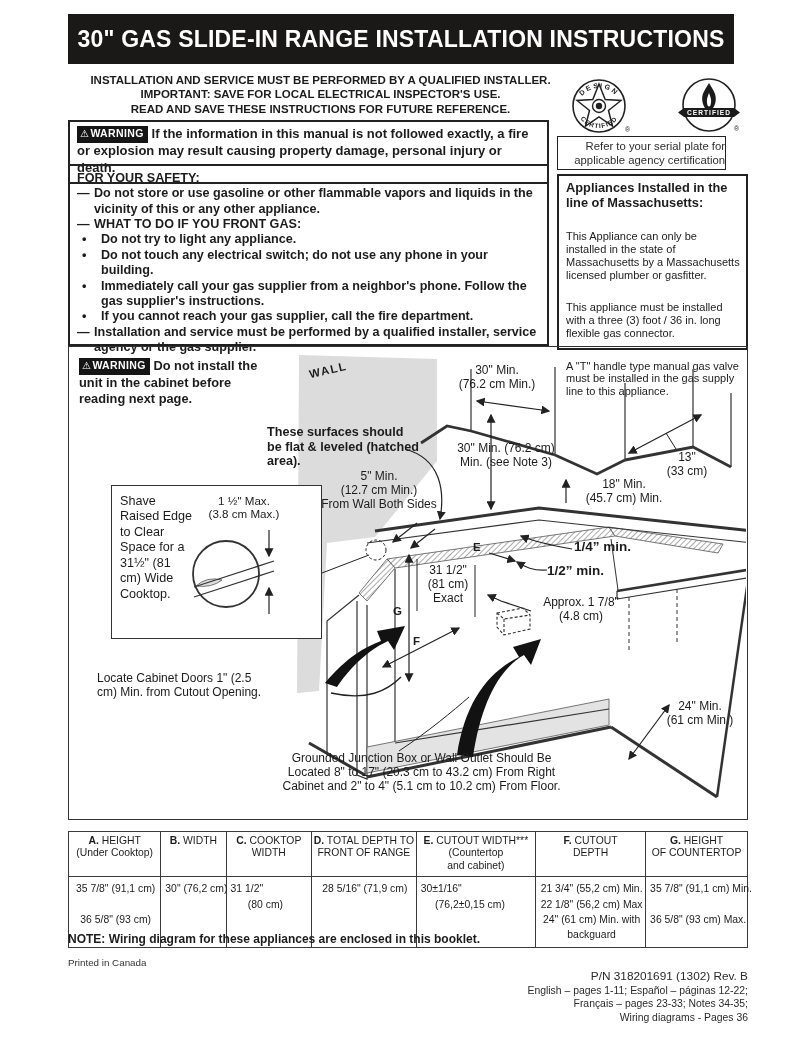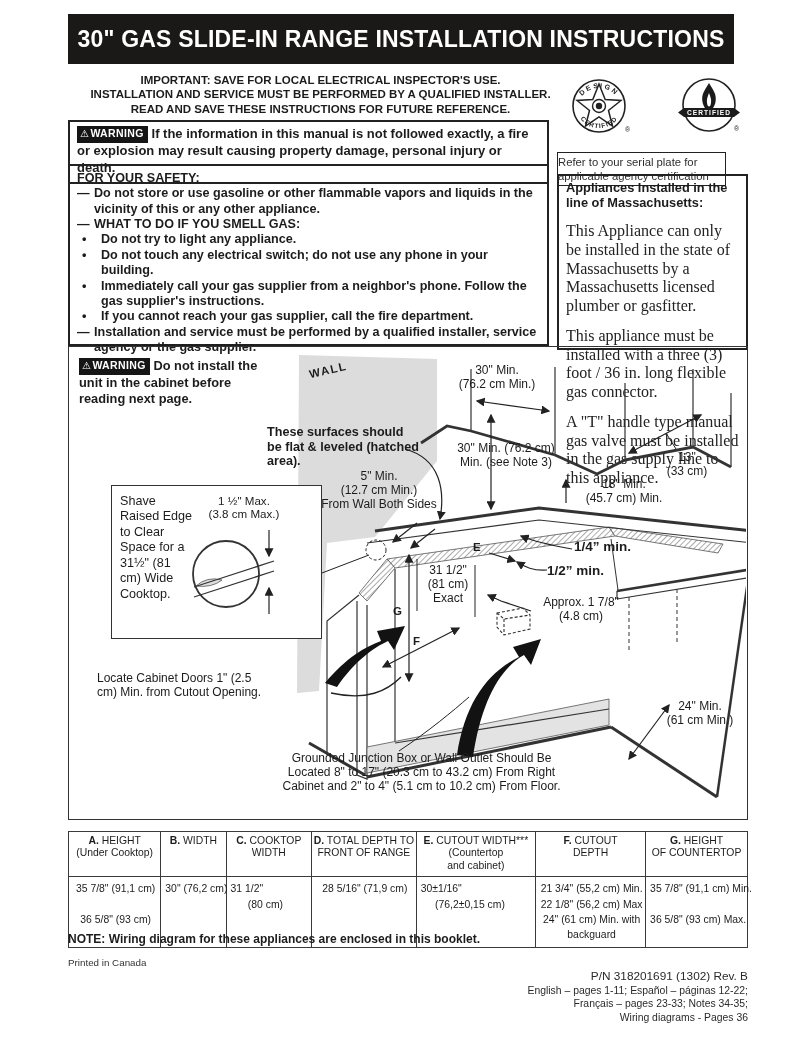--- a/index.html
+++ b/index.html
@@ -17,41 +17,41 @@
 
   
   .titlebar { left:68px; top:14px; width:666px; height:50px; background:#1b1918;
     color:#fff; font-weight:bold; font-size:23px; text-align:center; line-height:50px; letter-spacing:.2px; }
   .intro { left:68px; top:73px; width:505px; font-size:11.5px; font-weight:bold;
     text-align:center; line-height:1.25; }
 
   
   .certlogos { left:560px; top:77px; width:188px; height:58px; display:flex;
     justify-content:space-between; align-items:center; padding:0 6px; }
-  .certcaption { left:557px; top:152px; width:169px; height:34px; border:1.5px solid #222;
-    font-size:11.3px; color:#2e2e2e; text-align:left; line-height:1.25; padding-top:2px; }
+  .certcaption { left:557px; top:136px; width:169px; height:34px; border:1.5px solid #222;
+    font-size:11.3px; color:#2e2e2e; text-align:right; line-height:1.25; padding-top:2px; }
 
   
   .warnbox { left:68px; top:120px; width:481px; border:2px solid #222; padding:4px 7px 5px 7px;
     font-size:13px; font-weight:bold; line-height:1.3; }
   .badge { display:inline-block; background:#151515; color:#fff; font-size:10.5px;
     font-weight:bold; padding:1px 4px 2px 3px; letter-spacing:.4px; vertical-align:1px; }
   .badge .tri { font-size:10px; margin-right:1px; }
   .safetybox { left:68px; top:164px; width:481px; height:182px; border:2px solid #222;
     padding:5px 6px 0 7px; font-size:12.6px; font-weight:bold; line-height:1.22; }
   .sitem { display:flex; }
   .sitem .mk { flex:0 0 17px; }
   .sitem.blt .mk { flex:0 0 13px; margin-left:5px; }
   .sitem.blt .tx { padding-left:6px; }
 
   
   .massbox { left:557px; top:174px; width:191px; height:176px; border:2px solid #222;
     padding:5px 6px 0 7px; }
   .massbox h3 { font-size:12.8px; line-height:1.15; margin-bottom:1px; }
-  .massbox p { font-size:16px; line-height:1.16; margin-top:12px; color:#222;font-family:Liberation Serif, serif; }
+  .massbox p { font-size:11px; line-height:1.16; margin-top:20px; color:#222; }
 
   
   .diagram { left:68px; top:346px; width:680px; height:474px; border:1.5px solid #333; }
   .diagram svg.main { position:absolute; left:0; top:0; }
   .dlab { position:absolute; font-size:12px; line-height:1.17; color:#1c1c1c; z-index:3; }
   .dwarn { left:10px; top:11px; width:196px; font-size:12.8px; font-weight:bold; line-height:1.3; }
   .wall { left:240px; top:17px; transform:rotate(-13deg); font-weight:bold; font-size:11.5px; letter-spacing:1.5px; }
   .flatnote { left:198px; top:78px; width:152px; font-weight:bold; font-size:12.6px; }
   .inset { position:absolute; left:42px; top:138px; width:211px; height:154px;
     border:1.5px solid #333; background:#fff; z-index:2; }
@@ -73,22 +73,22 @@
   .pnblock { right:54px; top:929px; width:320px; text-align:right; font-size:10.4px;
     line-height:1.28; color:#2a2a2a;margin-top:40px; }
   .pnblock .pn { font-size:11.8px; }
 </style>
 </head>
 <body>
 
 <div class="abs titlebar">30" GAS SLIDE-IN RANGE INSTALLATION INSTRUCTIONS</div>
 
 <div class="abs intro">
+  <div>INSTALLATION AND SERVICE MUST BE PERFORMED BY A QUALIFIED INSTALLER.</div>
   <div>IMPORTANT: SAVE FOR LOCAL ELECTRICAL INSPECTOR'S USE.</div>
-  <div>INSTALLATION AND SERVICE MUST BE PERFORMED BY A QUALIFIED INSTALLER.</div>
   <div>READ AND SAVE THESE INSTRUCTIONS FOR FUTURE REFERENCE.</div>
 </div>
 
 <div class="abs certlogos">
   <svg width="66" height="58" viewBox="0 0 66 58">
     <defs>
       <path id="arcTop" d="M11,33 A22,22 0 0 1 55,33" fill="none"></path>
       <path id="arcBot" d="M9,27 A24,24 0 0 0 57,27" fill="none"></path>
     </defs>
     <circle cx="33" cy="29" r="26" fill="none" stroke="#222" stroke-width="1.6"></circle>
@@ -119,21 +119,21 @@
 </div>
 
 <div class="abs safetybox">
   <div>FOR YOUR SAFETY:</div>
   <div class="sitem">
       <span class="mk">—</span>
       <span class="tx">Do not store or use gasoline or other flammable vapors and liquids in the vicinity of this or any other appliance.</span>
     </div>
   <div class="sitem">
       <span class="mk">—</span>
-      <span class="tx">WHAT TO DO IF YOU SMELL GAS:</span>
+      <span class="tx">WHAT TO DO IF YOU FRONT GAS:</span>
     </div>
   <div class="sitem blt">
       <span class="mk">•</span>
       <span class="tx">Do not try to light any appliance.</span>
     </div>
   <div class="sitem blt">
       <span class="mk">•</span>
       <span class="tx">Do not touch any electrical switch; do not use any phone in your building.</span>
     </div>
   <div class="sitem blt">

